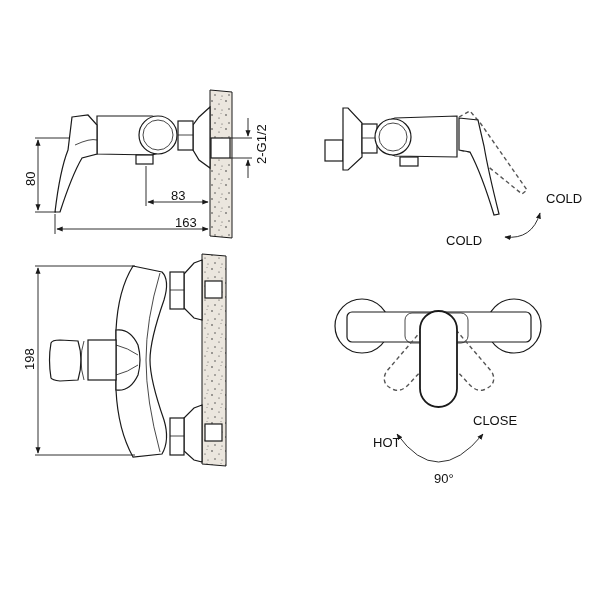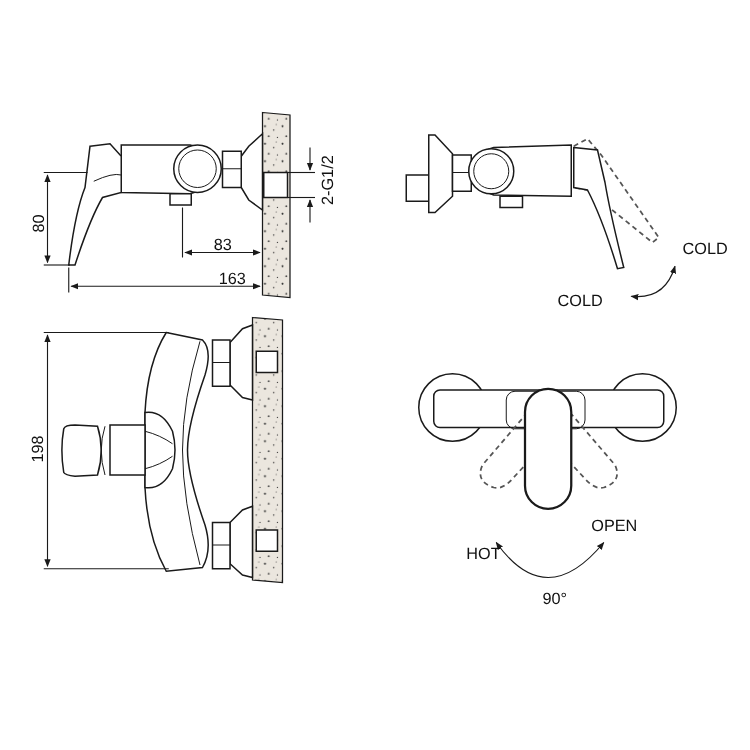--- a/index.html
+++ b/index.html
@@ -133,14 +133,14 @@
 <span class="lbl" style="left:171px; top:189px;">83</span>
 <span class="lbl" style="left:132px; top:216px;margin-left:43px;">163</span>
 <span class="lbl vert" style="left:255px; top:164px;">2-G1/2</span>
 
 <span class="lbl" style="left:546px; top:192px;">COLD</span>
 <span class="lbl" style="left:446px; top:234px;">COLD</span>
 
 <span class="lbl vert" style="left:23px; top:370px;">198</span>
 
 <span class="lbl" style="left:373px; top:436px;">HOT</span>
-<span class="lbl" style="left:473px; top:414px;">OPEN</span>
+<span class="lbl" style="left:473px; top:414px;">CLOSE</span>
 <span class="lbl" style="left:434px; top:472px;">90°</span>
 
 </body></html>

